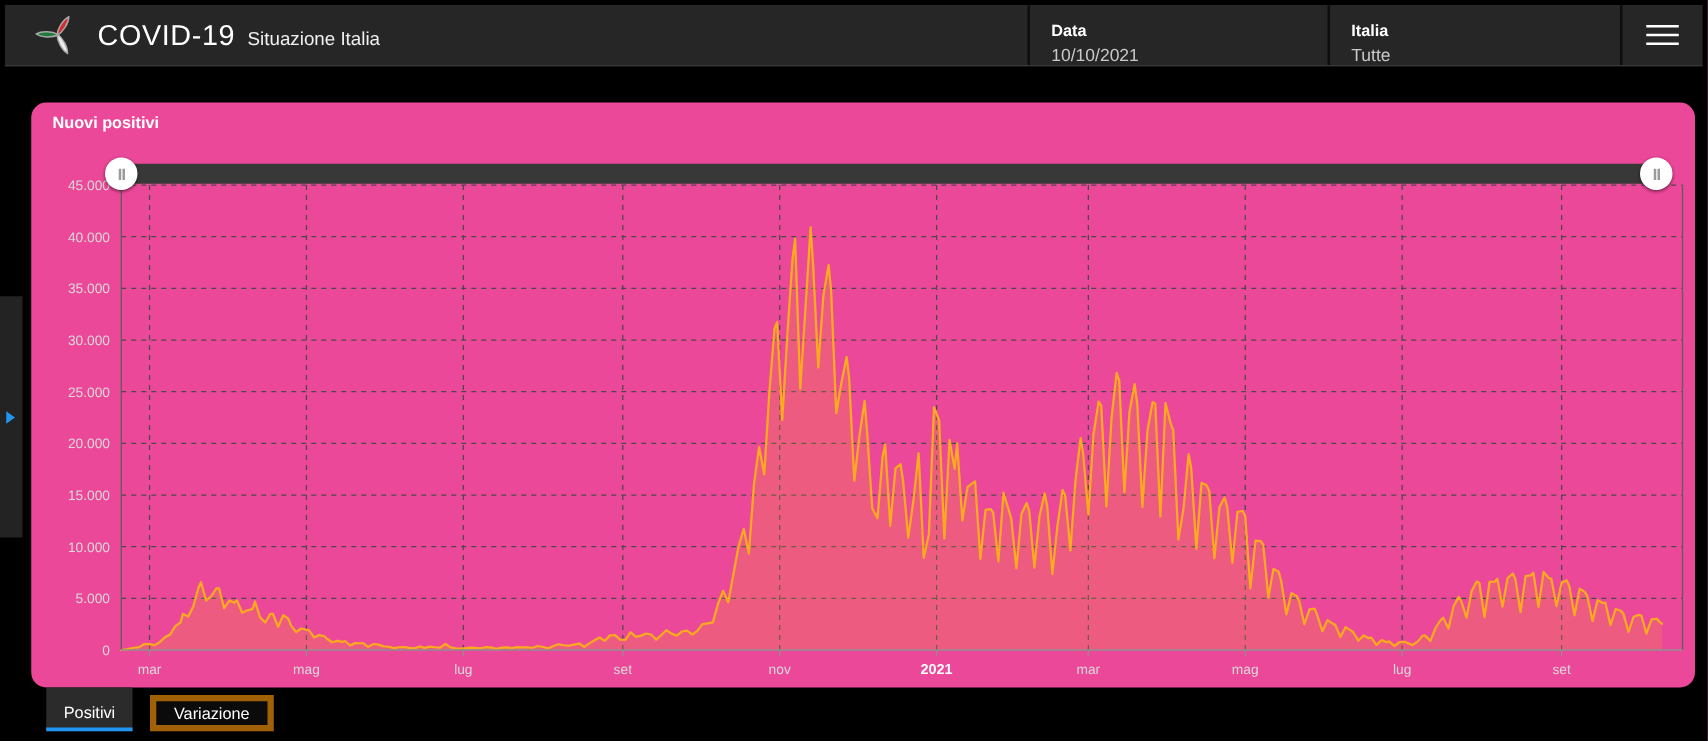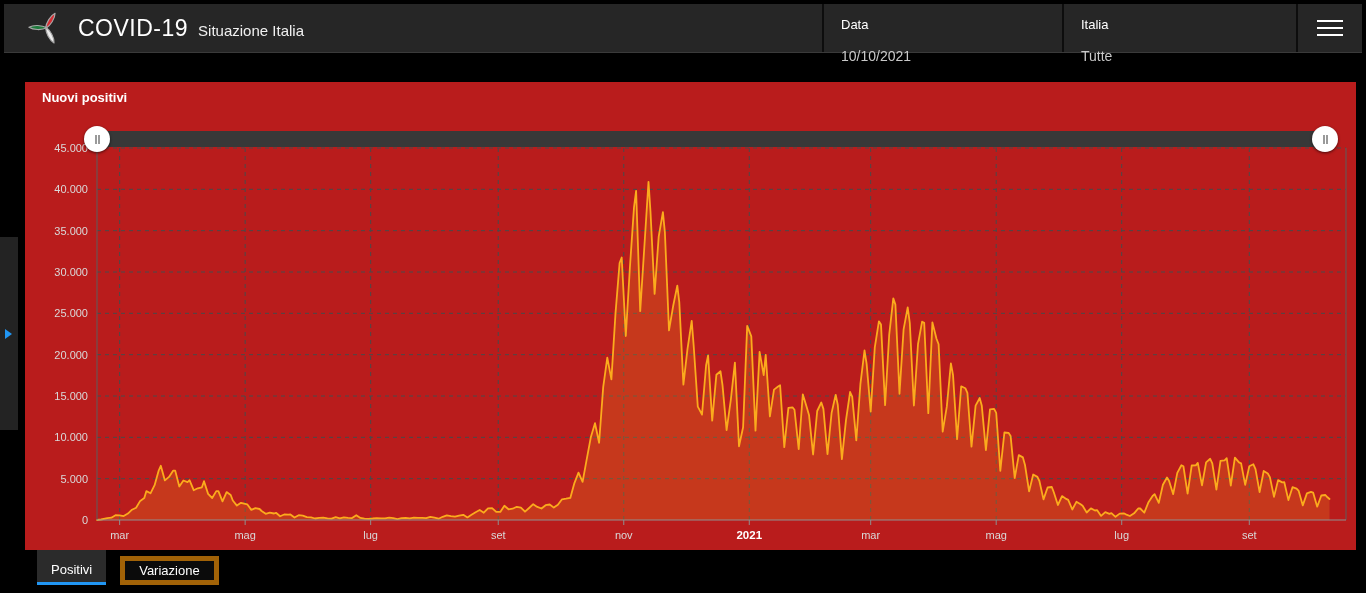--- a/index.html
+++ b/index.html
@@ -9,38 +9,38 @@
   
   .app-header { position:absolute; left:4px; top:4px; right:4px; height:49px;
                 background:#262626; border-bottom:1px solid #3a3a3a;
                 display:flex; align-items:stretch; }
   .brand { display:flex; align-items:center; gap:14px; padding-left:24px; flex:1; }
   .brand-text { display:flex; align-items:baseline; gap:10px; color:#fff; }
   .brand-title { font-size:23px; font-weight:400; letter-spacing:.5px; }
   .brand-sub { font-size:15px; font-weight:400; color:#f0f0f0; }
   .hdr-section { width:240px; border-left:2px solid #0d0d0d; padding:13px 0 0 17px; cursor:pointer; }
   .hdr-section.regione { width:234px; }
-  .hdr-label { color:#fff; font-size:13px; font-weight:400; }
-  .hdr-value { color:#c9c9c9; font-size:14px; margin-top:16px; }
+  .hdr-label { color:#fff; font-size:13px; font-weight:700; }
+  .hdr-value { color:#c9c9c9; font-size:14px; margin-top:4px; }
   .menu-wrap { width:66px; border-left:2px solid #0d0d0d; display:flex;
                align-items:center; justify-content:center; }
   .hamburger { width:26px; cursor:pointer; }
   .hamburger span { display:block; height:2px; background:#fff; margin:5px 0; }
 
   
   .side-sliver { position:absolute; left:0; top:237px; width:18px; height:193px;
                  background:#232323; cursor:pointer; }
   .side-sliver .arrow { position:absolute; left:5px; top:50%; margin-top:-5px;
                  width:0; height:0; border-top:5px solid transparent;
                  border-bottom:5px solid transparent;
                  border-left:7px solid var(--accent,#2196f3); }
 
   
   .panel { position:absolute; left:25px; top:82px; width:1331px; height:468px;
-           background:#b91c1c; }
+           background:#ec4899;border-radius:12px; }
   .panel-title { position:absolute; left:17px; top:8px; color:#fff;
                  font-size:13px; font-weight:700; }
 
   .range-track { position:absolute; left:72px; top:49px; width:1236px; height:16px;
                  background:#383838; cursor:pointer; }
   .range-handle { position:absolute; width:26px; height:26px; border-radius:50%;
                   background:#fff; top:44px; display:flex; align-items:center;
                   justify-content:center; cursor:ew-resize;
                   box-shadow:0 1px 3px rgba(0,0,0,.6); }
   .range-handle .grip { width:5px; height:9px;

